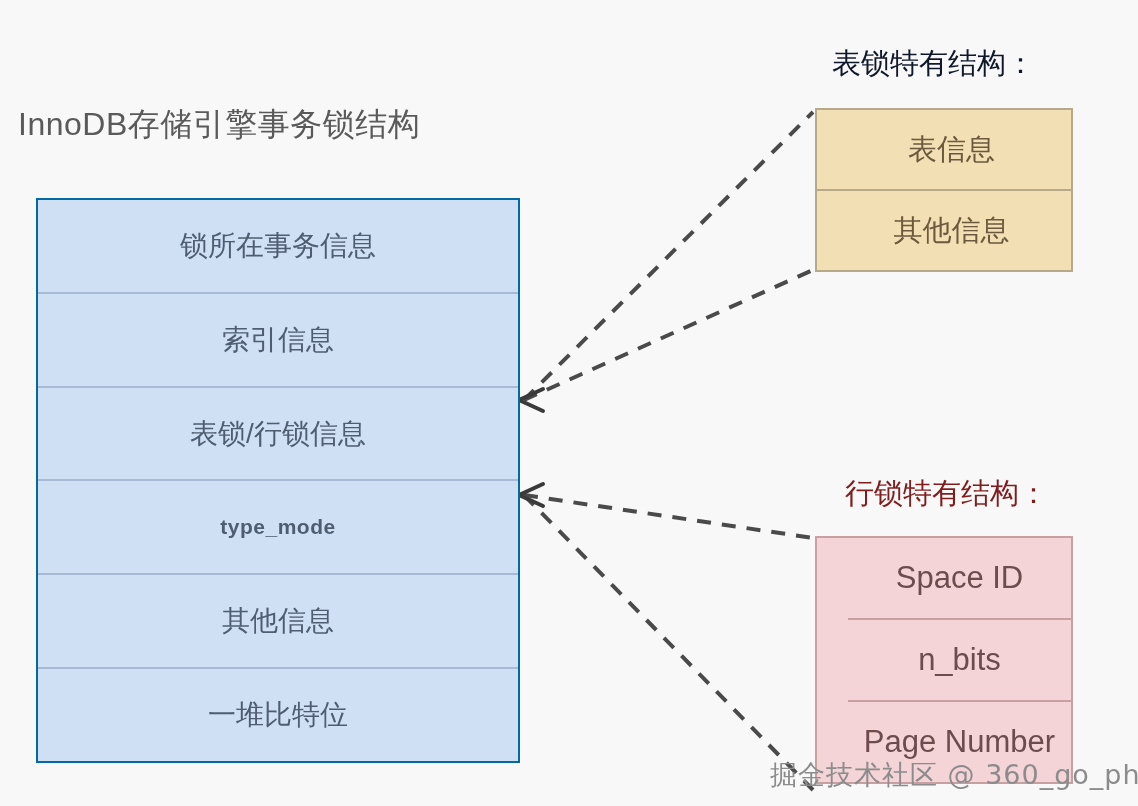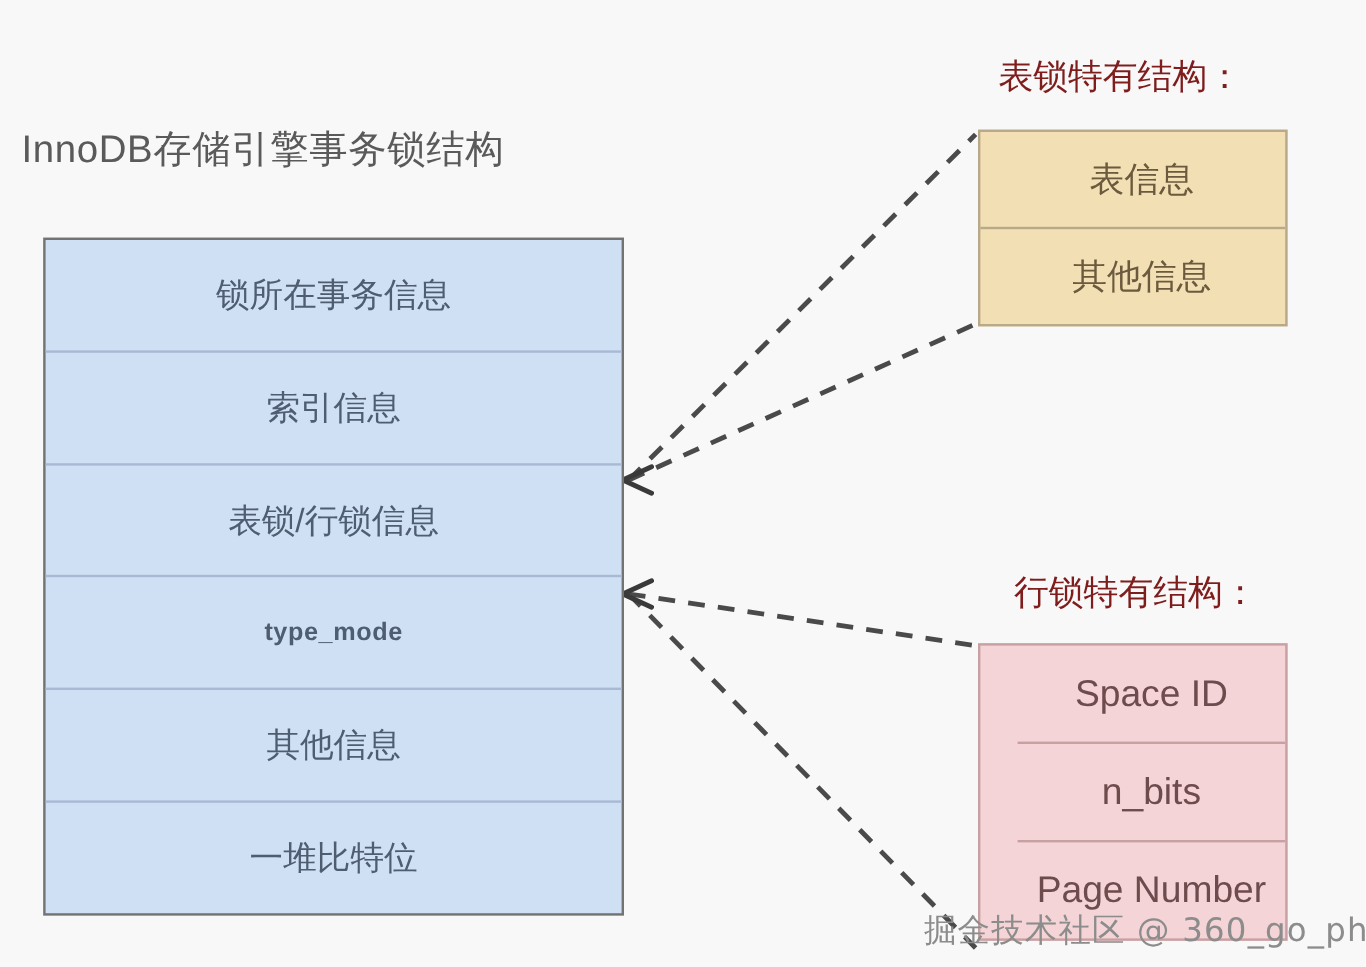--- a/index.html
+++ b/index.html
@@ -47,36 +47,36 @@
     overflow: hidden;
   }
 
   
   #lock-struct-box {
     left: 36px;
     top: 198px;
     width: 484px;
     height: 565px;
     background: #cfe0f5;
-    border: 2px solid #737373;
+    border: 2px solid #0369a1;
   }
   #lock-struct-box .struct-row {
     color: #4f5d70;
     border-bottom: 2px solid #a8bad3;
   }
   #lock-struct-box .struct-row:last-child { border-bottom: none; }
   #lock-struct-box .struct-row.mono { font-size: 21px; letter-spacing: 0.5px; font-weight: bold; }
 
   
   #table-lock-label {
     position: absolute;
     left: 832px;
     top: 44px;
     font-size: 29px;
-    color: #7f1d1d;
+    color: #0f172a;
     white-space: nowrap;
   }
   #table-lock-box {
     left: 815px;
     top: 108px;
     width: 258px;
     height: 164px;
     background: #f2dfb3;
     border: 2px solid #b9a98b;
   }

